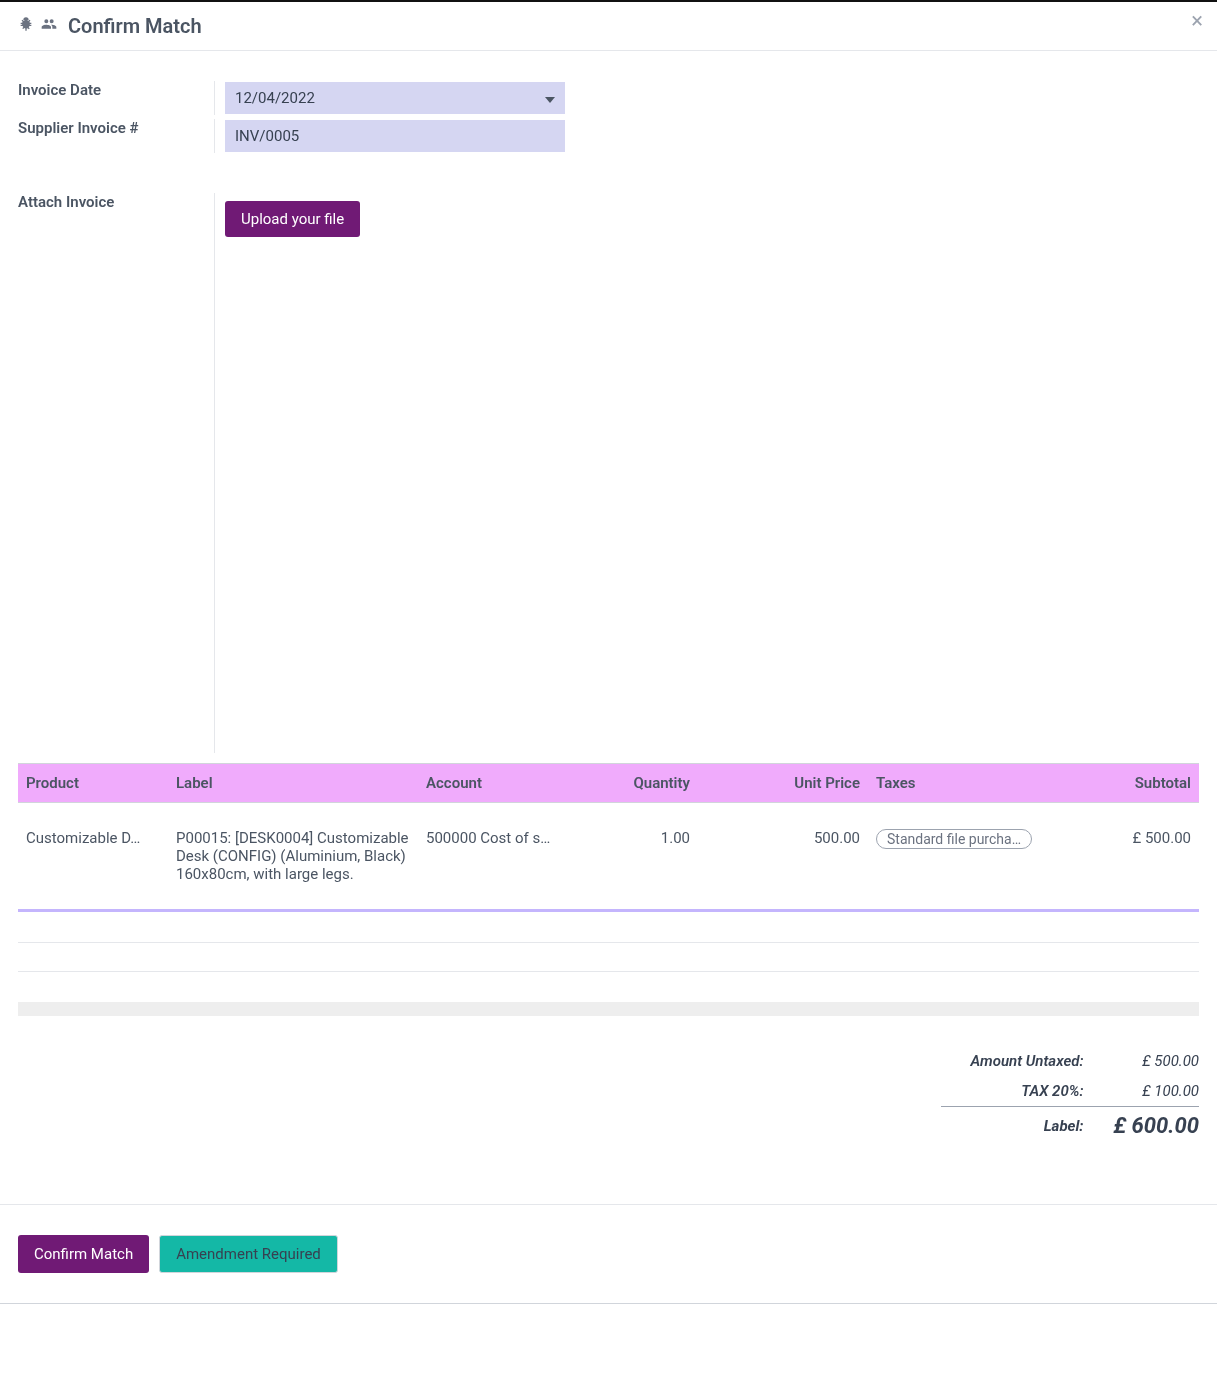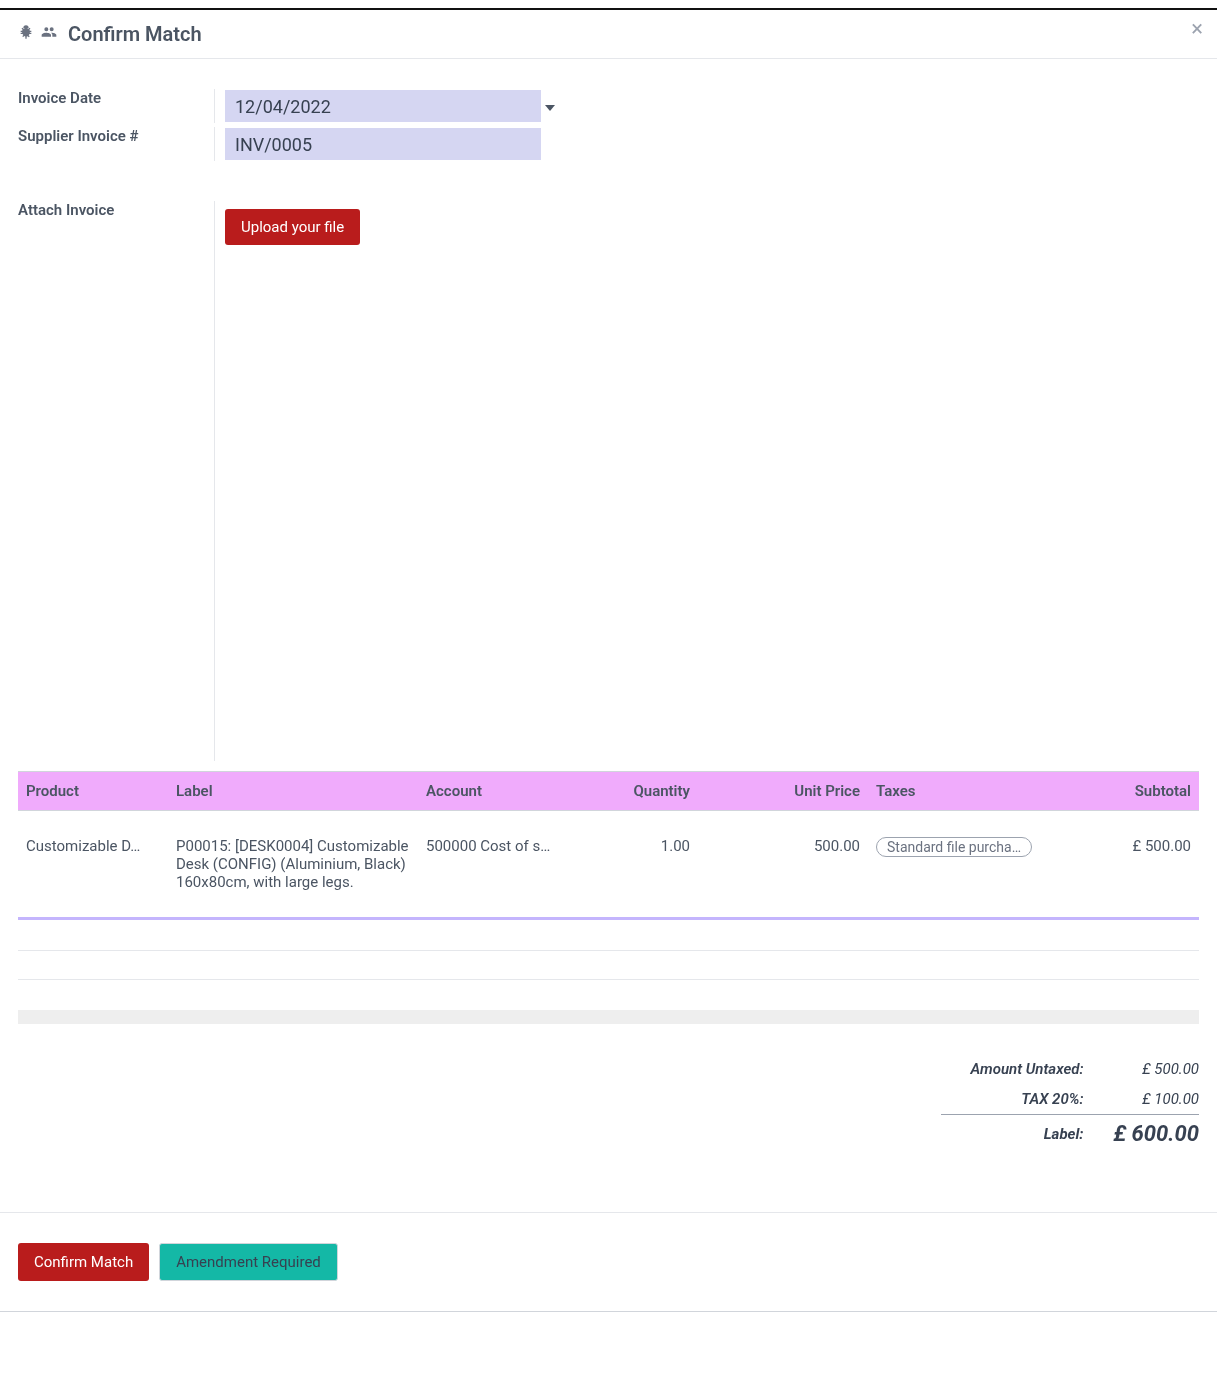--- a/index.html
+++ b/index.html
@@ -8,21 +8,20 @@
     font-family: -apple-system, BlinkMacSystemFont, "Segoe UI", Roboto, Helvetica, Arial, sans-serif;
     font-size: 15px;
     color: #374151;
     background: #fff;
     width: 1217px;
   }
   .frame {
     border-top: 2px solid #111;
     border-bottom: 1px solid #d1d5db;
     padding-bottom: 30px;
-    margin-top: 8px;
   }
   .dialog-header {
     display: flex;
     align-items: center;
     padding: 12px 18px;
     border-bottom: 1px solid #e5e7eb;
     position: relative;
   }
   .dialog-header .icons {
     display: flex;
@@ -63,23 +62,23 @@
     min-height: 34px;
     display: flex;
     align-items: center;
     flex: 0 0 auto;
   }
   .date-input, .text-input {
     background: #d5d6f2;
     border: none;
     height: 32px;
     padding: 0 10px;
-    font-size: 18px;
+    font-size: 15px;
     color: #374151;
-    width: 316px;
+    width: 340px;
     font-family: inherit;
   }
   .date-wrap {
     position: relative;
     width: 340px;
   }
   .date-wrap .caret {
     position: absolute;
     right: 10px;
     top: 50%;
@@ -99,21 +98,21 @@
   .btn {
     display: inline-block;
     border: none;
     border-radius: 3px;
     padding: 9px 16px;
     font-size: 15px;
     cursor: pointer;
     font-family: inherit;
   }
   .btn-primary {
-    background: #b91c1c;
+    background: #701a75;
     color: #fff;
   }
   .btn-secondary {
     background: #14b8a6;
     color: #374151;
     border: 1px solid #d1d5db;
   }
   table.grid {
     width: calc(100% - 36px);
     margin: 0 18px;

